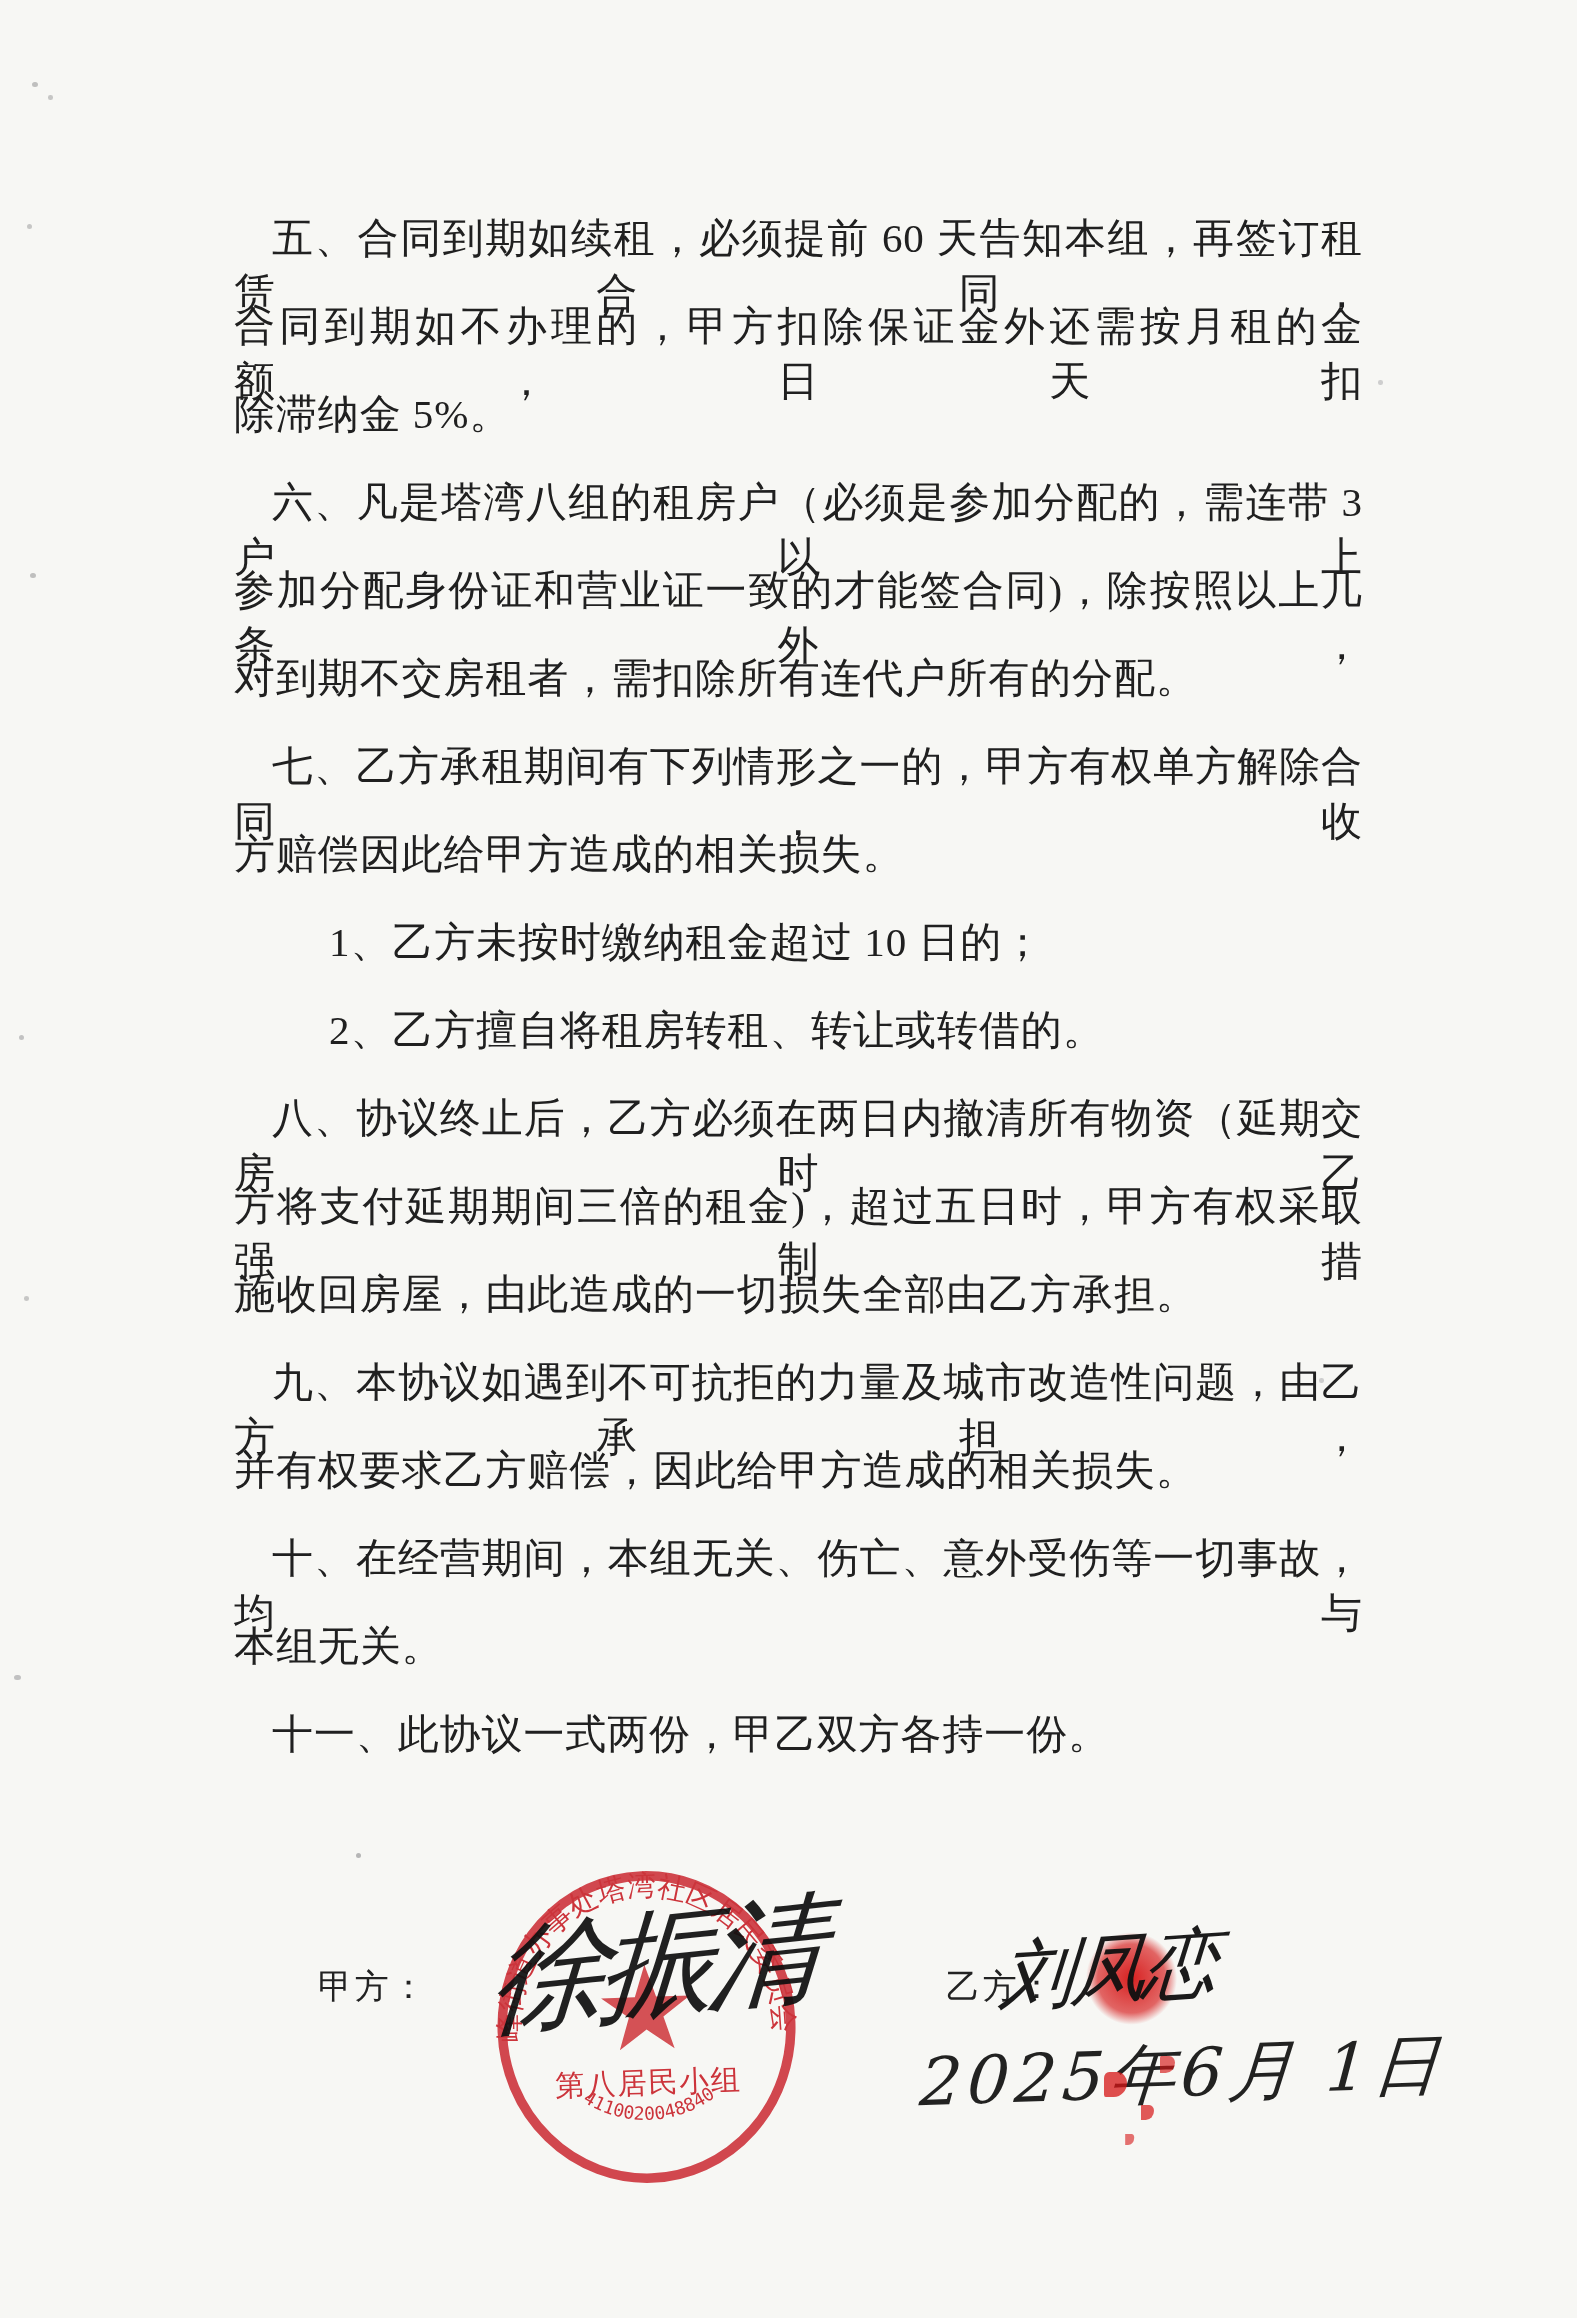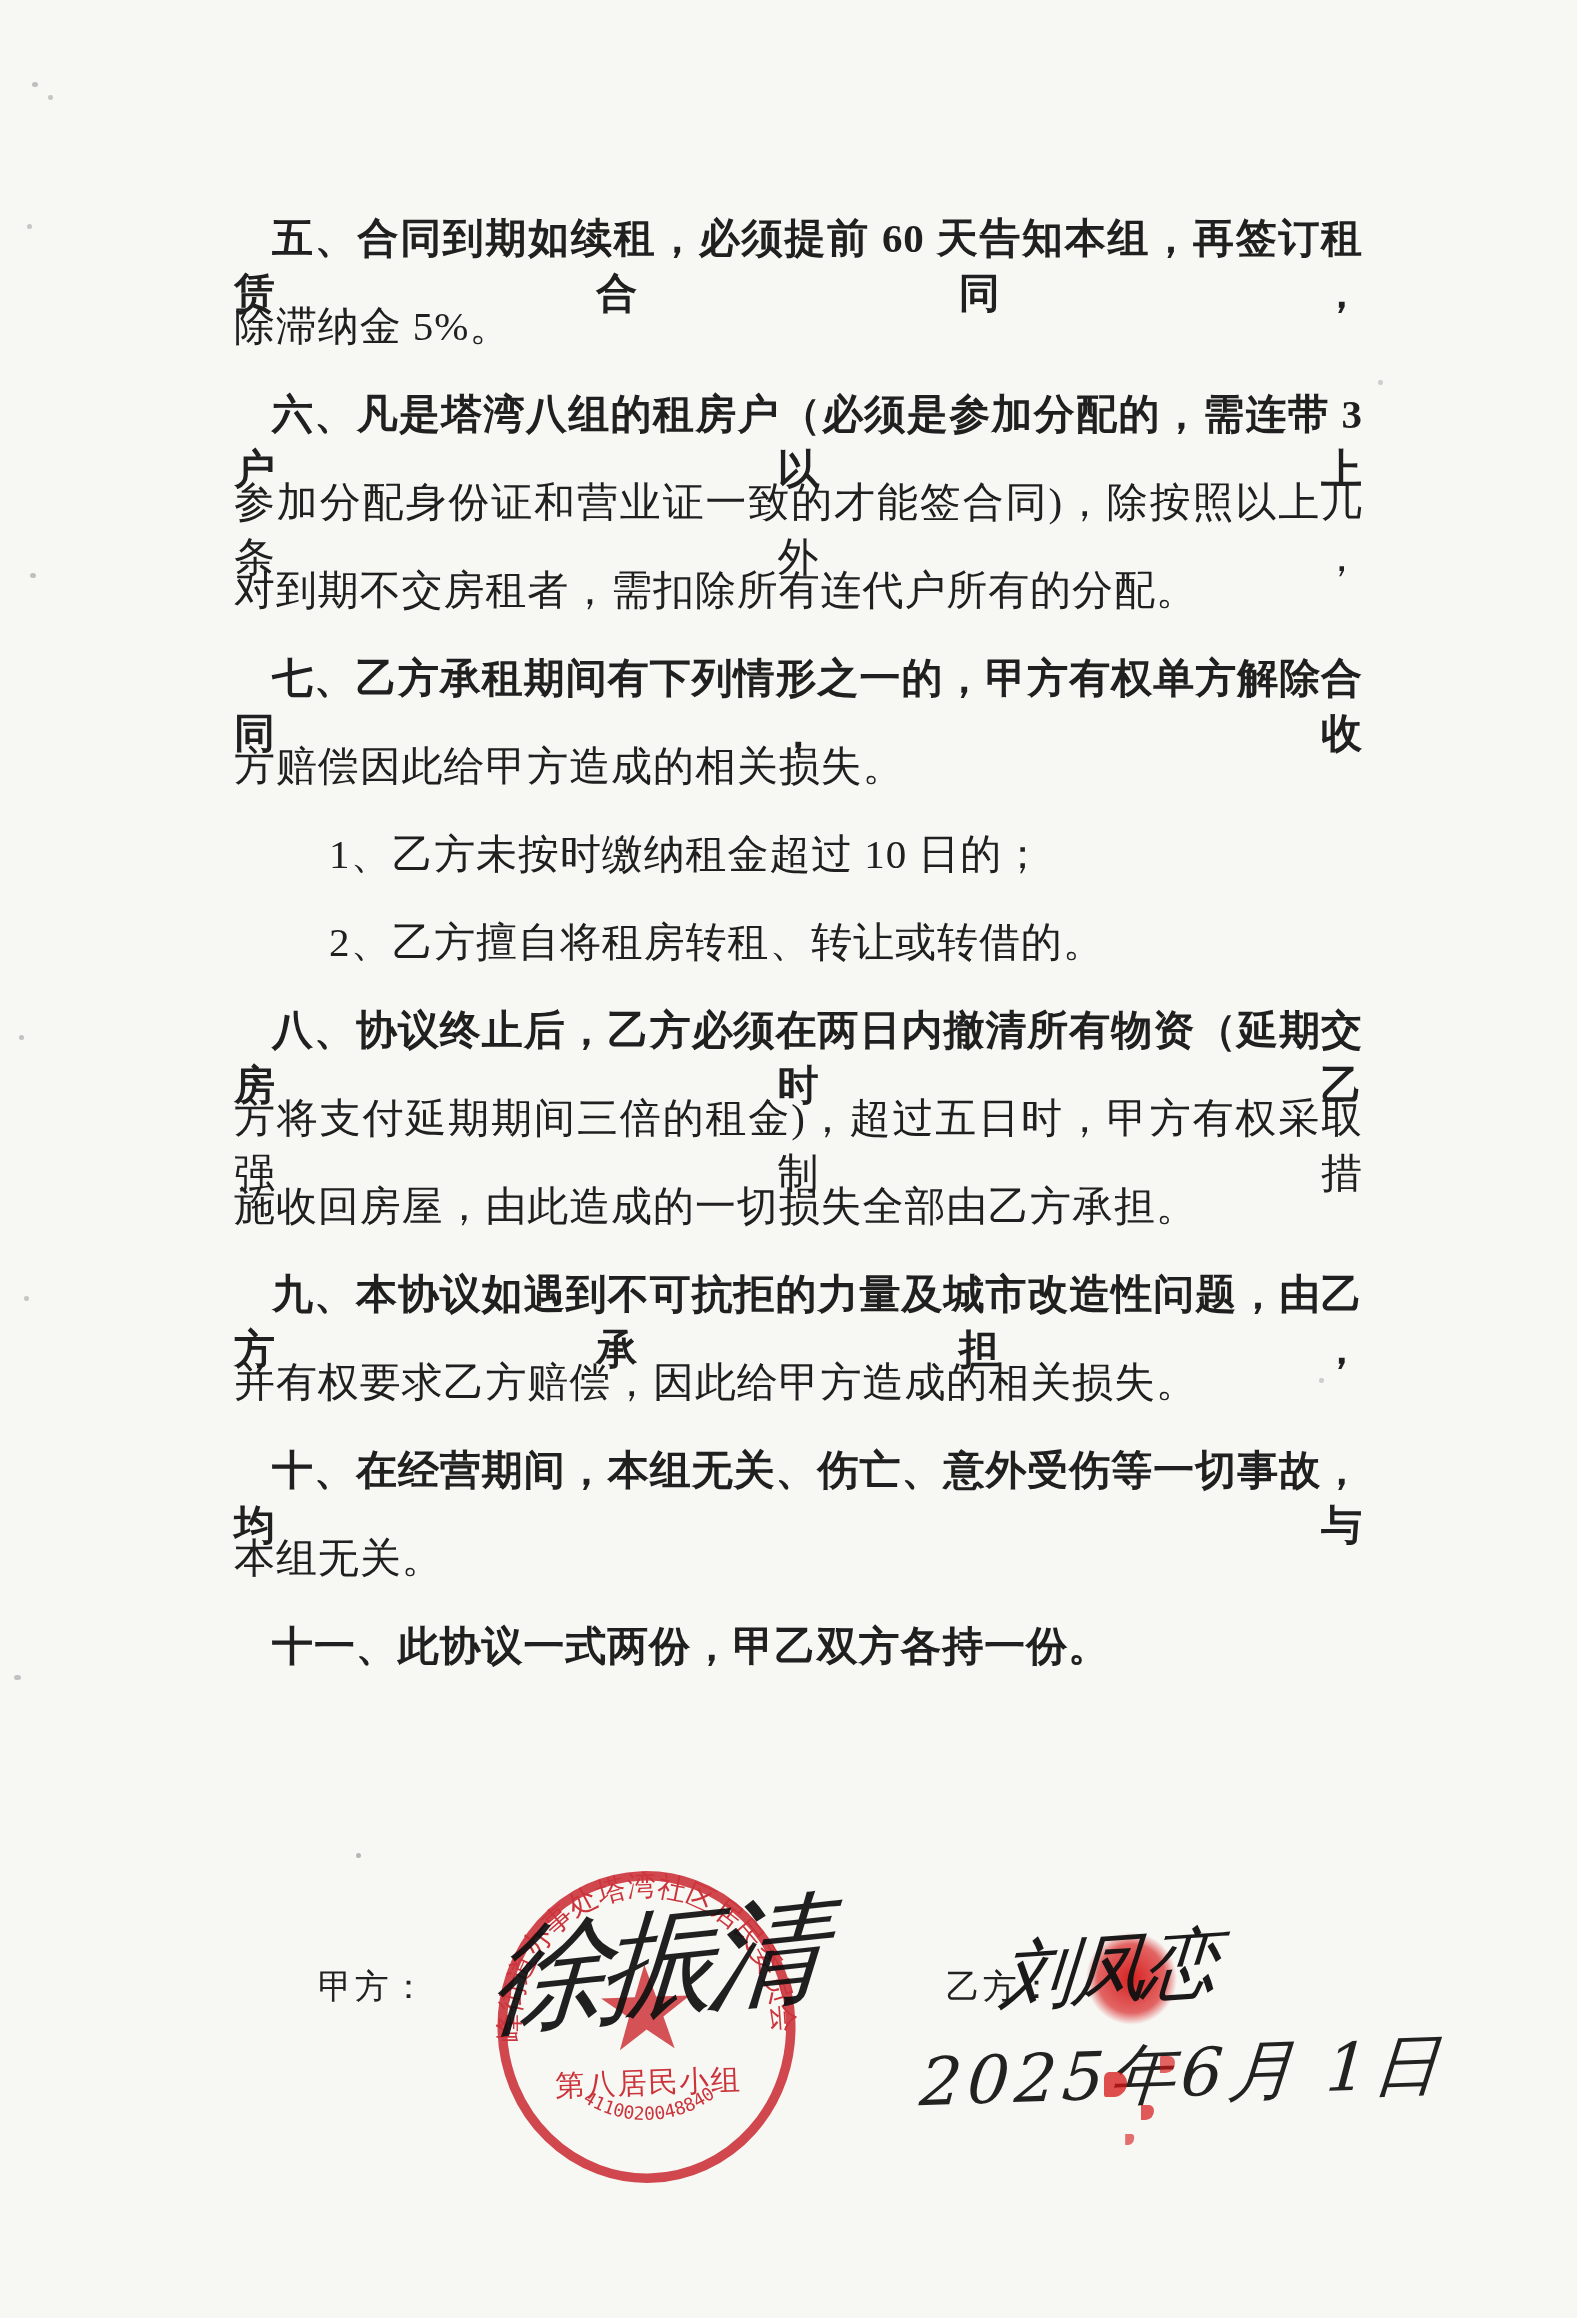--- a/index.html
+++ b/index.html
@@ -17,21 +17,21 @@
   }
   .line{
     width:100%;
     height:88px;
     font-size:41px;
     line-height:55px;
     letter-spacing:0.9px;
     white-space:normal;
     color:#202020;
   }
-  .line.clause{text-indent:38px;font-weight:bold;}
+  .line.clause{text-indent:38px;}
   .line.sub{padding-left:95px;box-sizing:border-box;}
   .line.just{text-align:justify;text-align-last:justify;}
   
   .party-label{
     position:absolute;
     font-size:34px;
     letter-spacing:2.7px;
     color:#222;
   }
   #party-a-label{left:318px;top:1964px;}
@@ -94,20 +94,21 @@
     background:#55555a;
   }
 </style>
 </head>
 <body>
 
 <div class="page">
 
   <div class="lines" id="lines">
       <div class="line clause just">五、合同到期如续租，必须提前 60 天告知本组，再签订租赁合同，</div>
+      <div class="line body just">合同到期如不办理的，甲方扣除保证金外还需按月租的金额，日天扣</div>
       <div class="line body">除滞纳金 5%。</div>
       <div class="line clause just">六、凡是塔湾八组的租房户（必须是参加分配的，需连带 3 户以上</div>
       <div class="line body just">参加分配身份证和营业证一致的才能签合同)，除按照以上几条外，</div>
       <div class="line body">对到期不交房租者，需扣除所有连代户所有的分配。</div>
       <div class="line clause just">七、乙方承租期间有下列情形之一的，甲方有权单方解除合同，收</div>
       <div class="line body">方赔偿因此给甲方造成的相关损失。</div>
       <div class="line sub">1、乙方未按时缴纳租金超过 10 日的；</div>
       <div class="line sub">2、乙方擅自将租房转租、转让或转借的。</div>
       <div class="line clause just">八、协议终止后，乙方必须在两日内撤清所有物资（延期交房时乙</div>
       <div class="line body just">方将支付延期期间三倍的租金)，超过五日时，甲方有权采取强制措</div>

